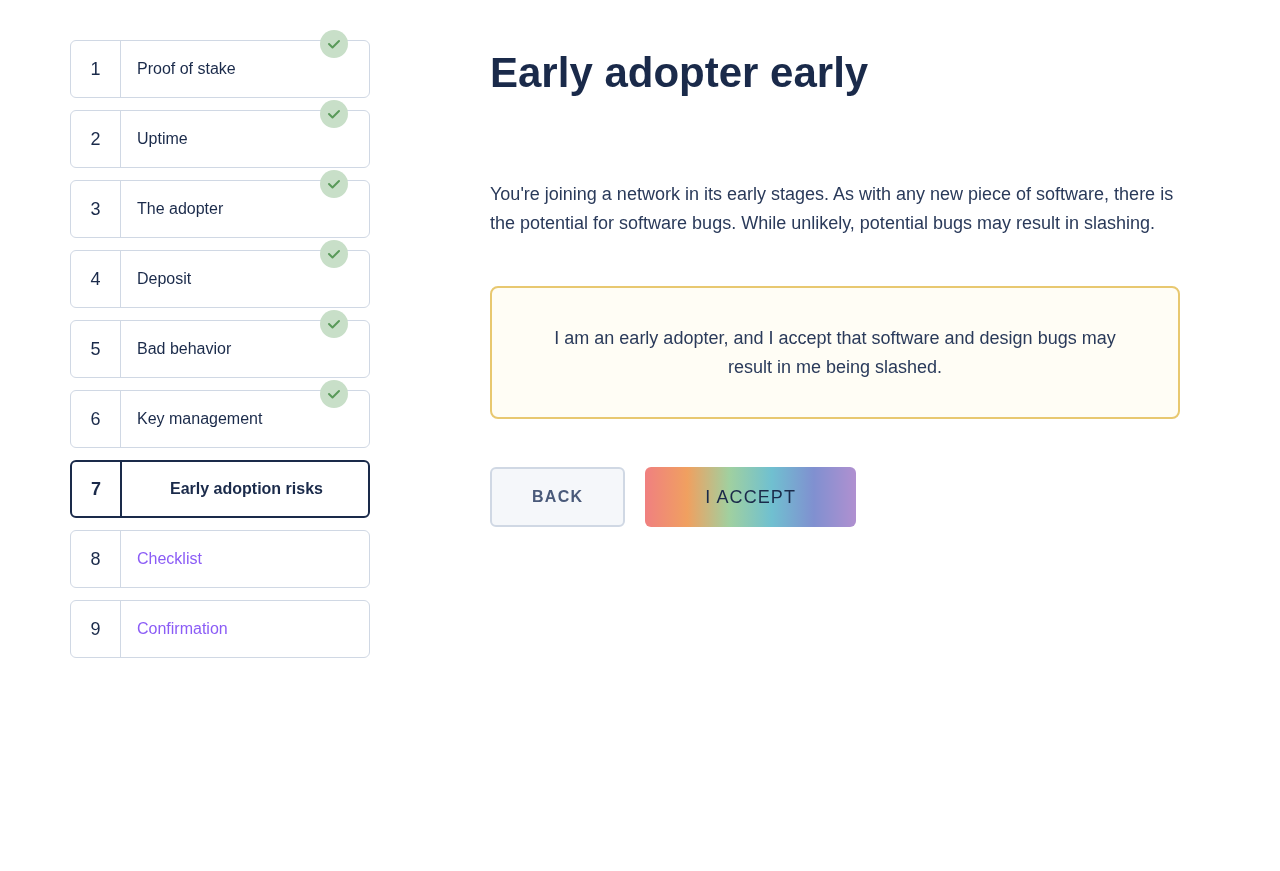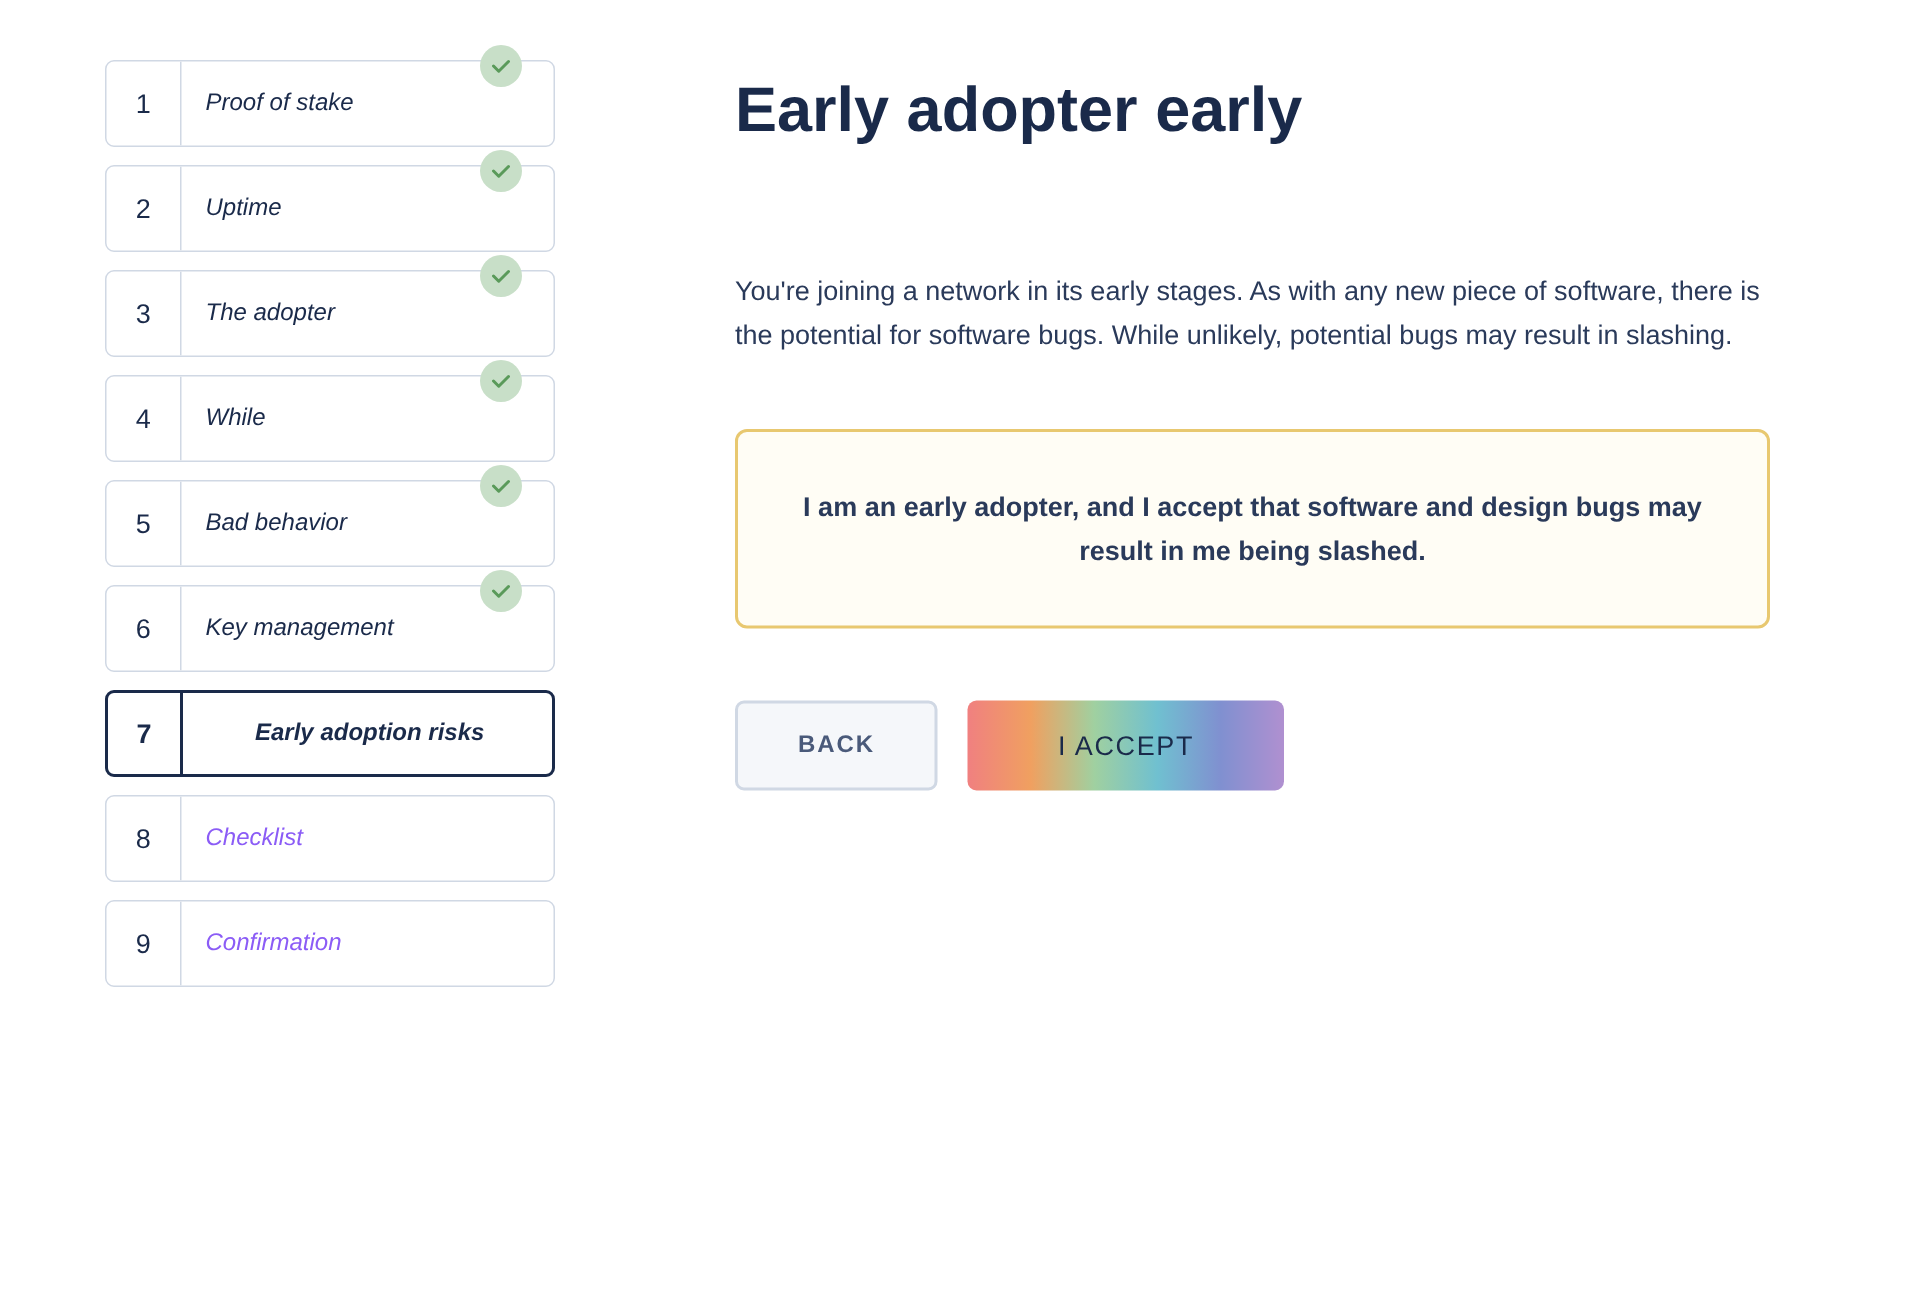--- a/index.html
+++ b/index.html
@@ -75,21 +75,20 @@
 
     .step-item.active .step-number {
       border-right: 2px solid #1a2a4a;
       font-weight: 700;
     }
 
     .step-label {
       padding: 0 16px;
       font-size: 16px;
       color: #1a2a4a;
-      font-style: italic;
     }
 
     .step-item.inactive .step-label {
       color: #8b5cf6;
     }
 
     .step-item.active .step-label {
       font-weight: 700;
       color: #1a2a4a;
       padding-left: 48px;
@@ -146,21 +145,20 @@
       padding: 36px 40px;
       text-align: center;
       max-width: 780px;
       margin-bottom: 48px;
     }
 
     .acceptance-text {
       font-size: 18px;
       color: #2a3a5a;
       line-height: 1.6;
-      font-weight: bold;
     }
 
     .button-row {
       display: flex;
       gap: 20px;
       align-items: flex-end;
     }
 
     .back-button {
       height: 60px;
@@ -224,21 +222,21 @@
       </div>
       <div class="check-badge">
         <svg viewBox="0 0 14 14" fill="none" xmlns="http://www.w3.org/2000/svg">
           <path d="M2 7L5.5 10.5L12 4" stroke="#5a9a5a" stroke-width="2" stroke-linecap="round" stroke-linejoin="round"></path>
         </svg>
       </div>
     </div>
     <div class="step-wrapper">
       <div class="step-item ">
         <span class="step-number">4</span>
-        <span class="step-label">While</span>
+        <span class="step-label">Deposit</span>
       </div>
       <div class="check-badge">
         <svg viewBox="0 0 14 14" fill="none" xmlns="http://www.w3.org/2000/svg">
           <path d="M2 7L5.5 10.5L12 4" stroke="#5a9a5a" stroke-width="2" stroke-linecap="round" stroke-linejoin="round"></path>
         </svg>
       </div>
     </div>
     <div class="step-wrapper">
       <div class="step-item ">
         <span class="step-number">5</span>

